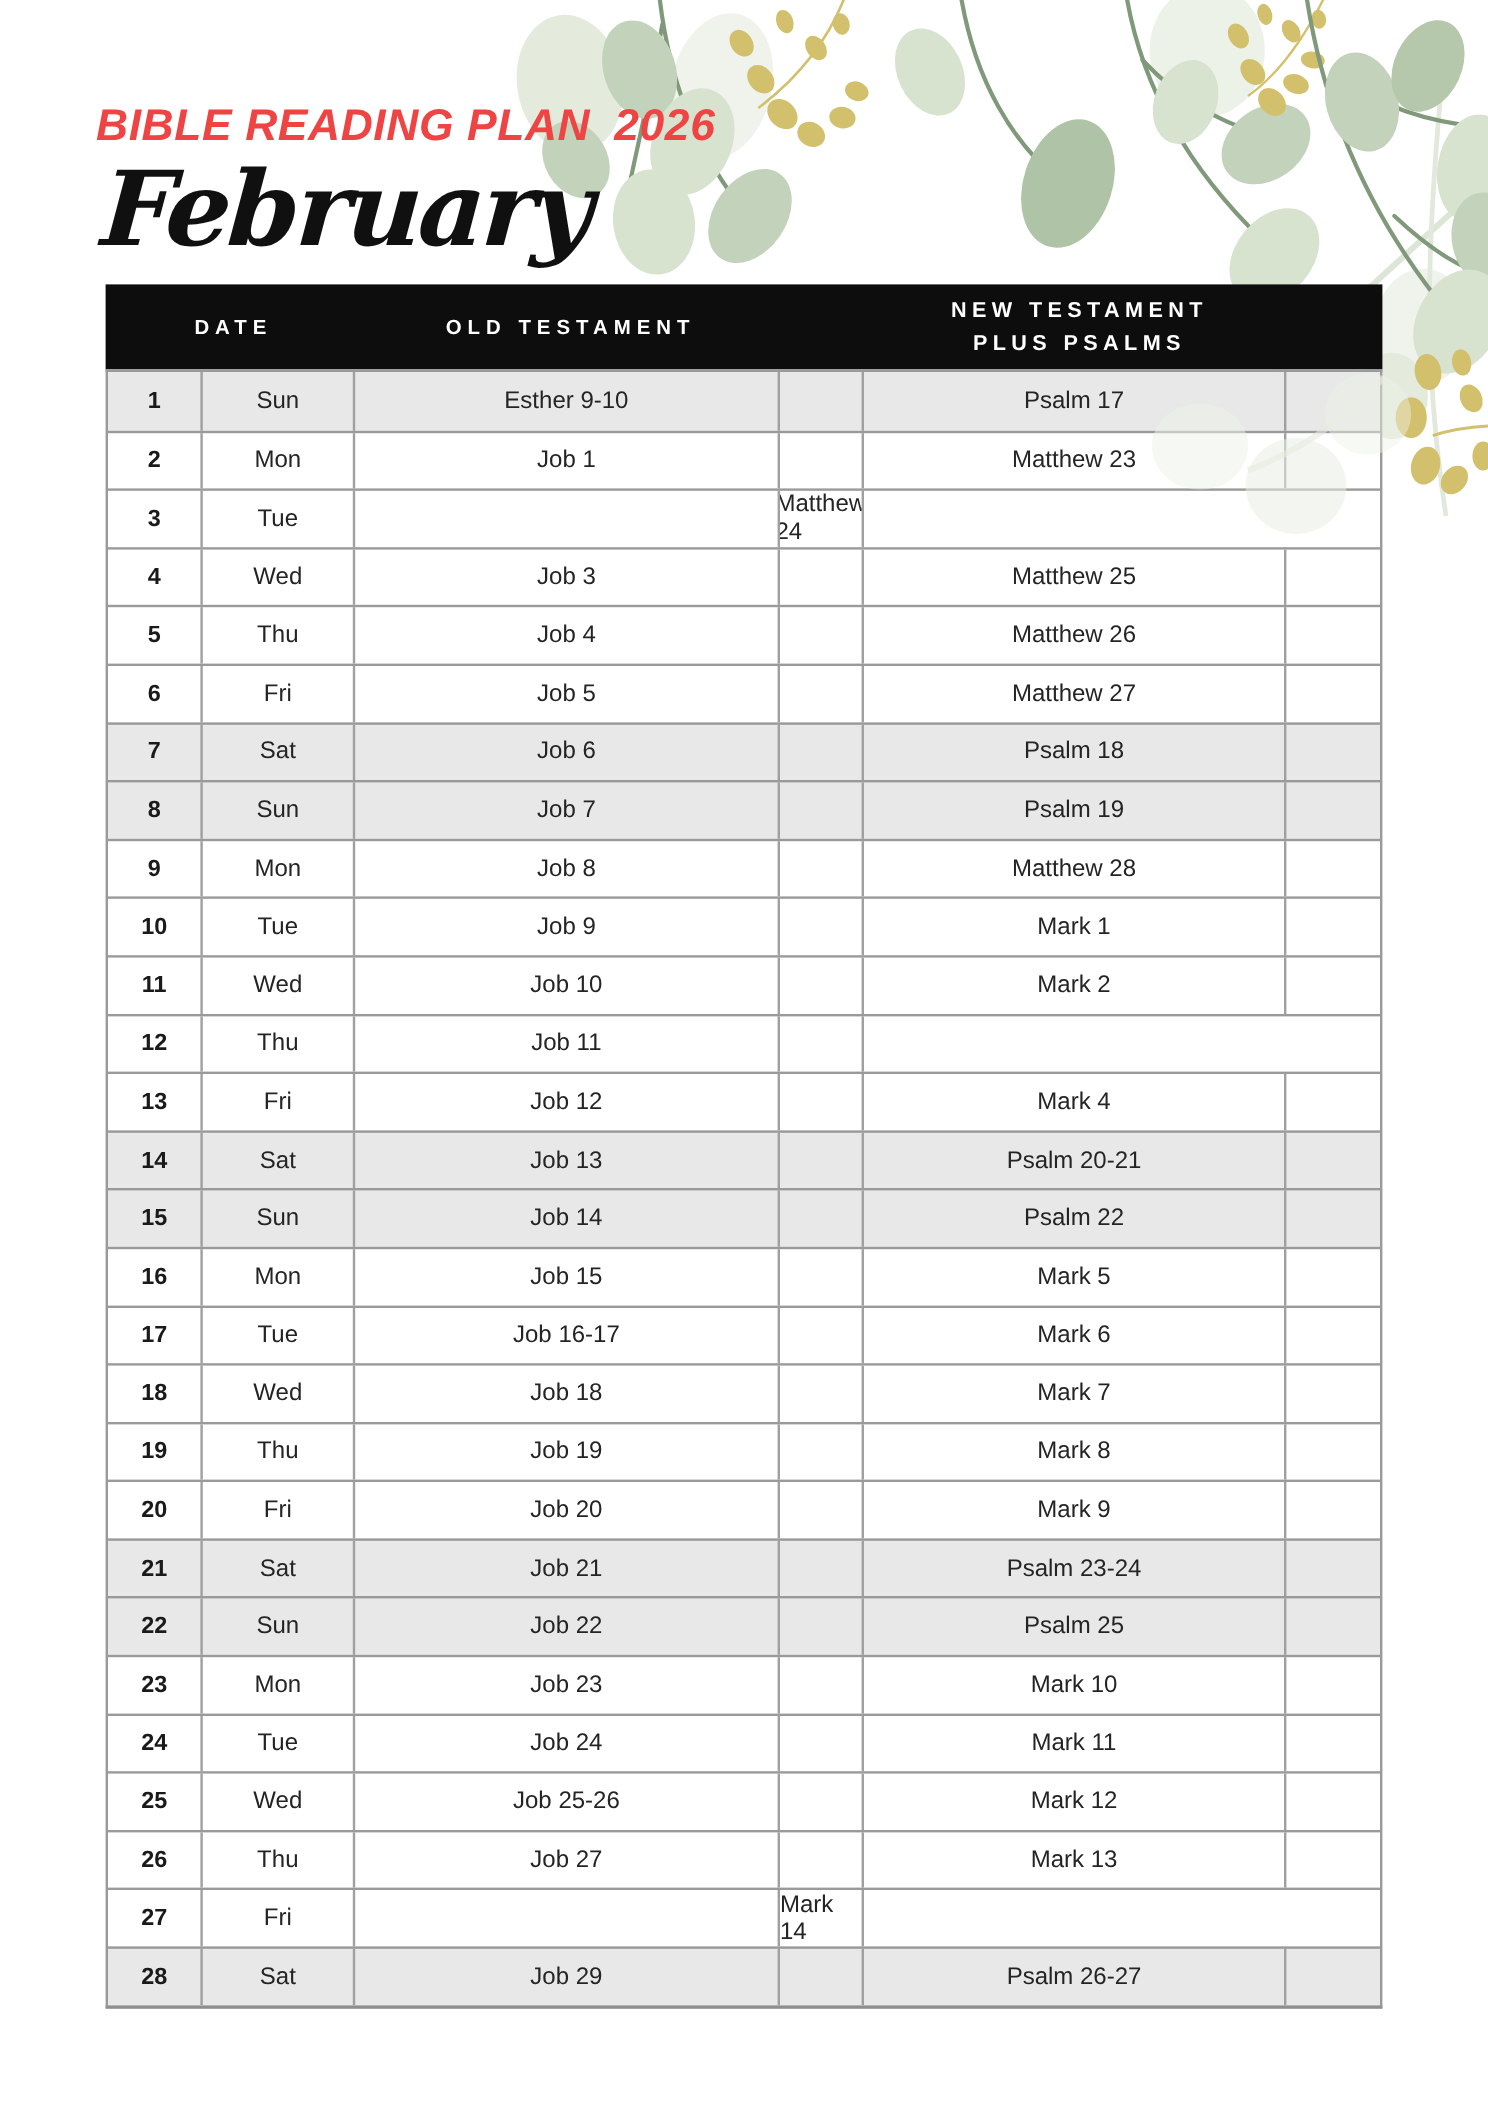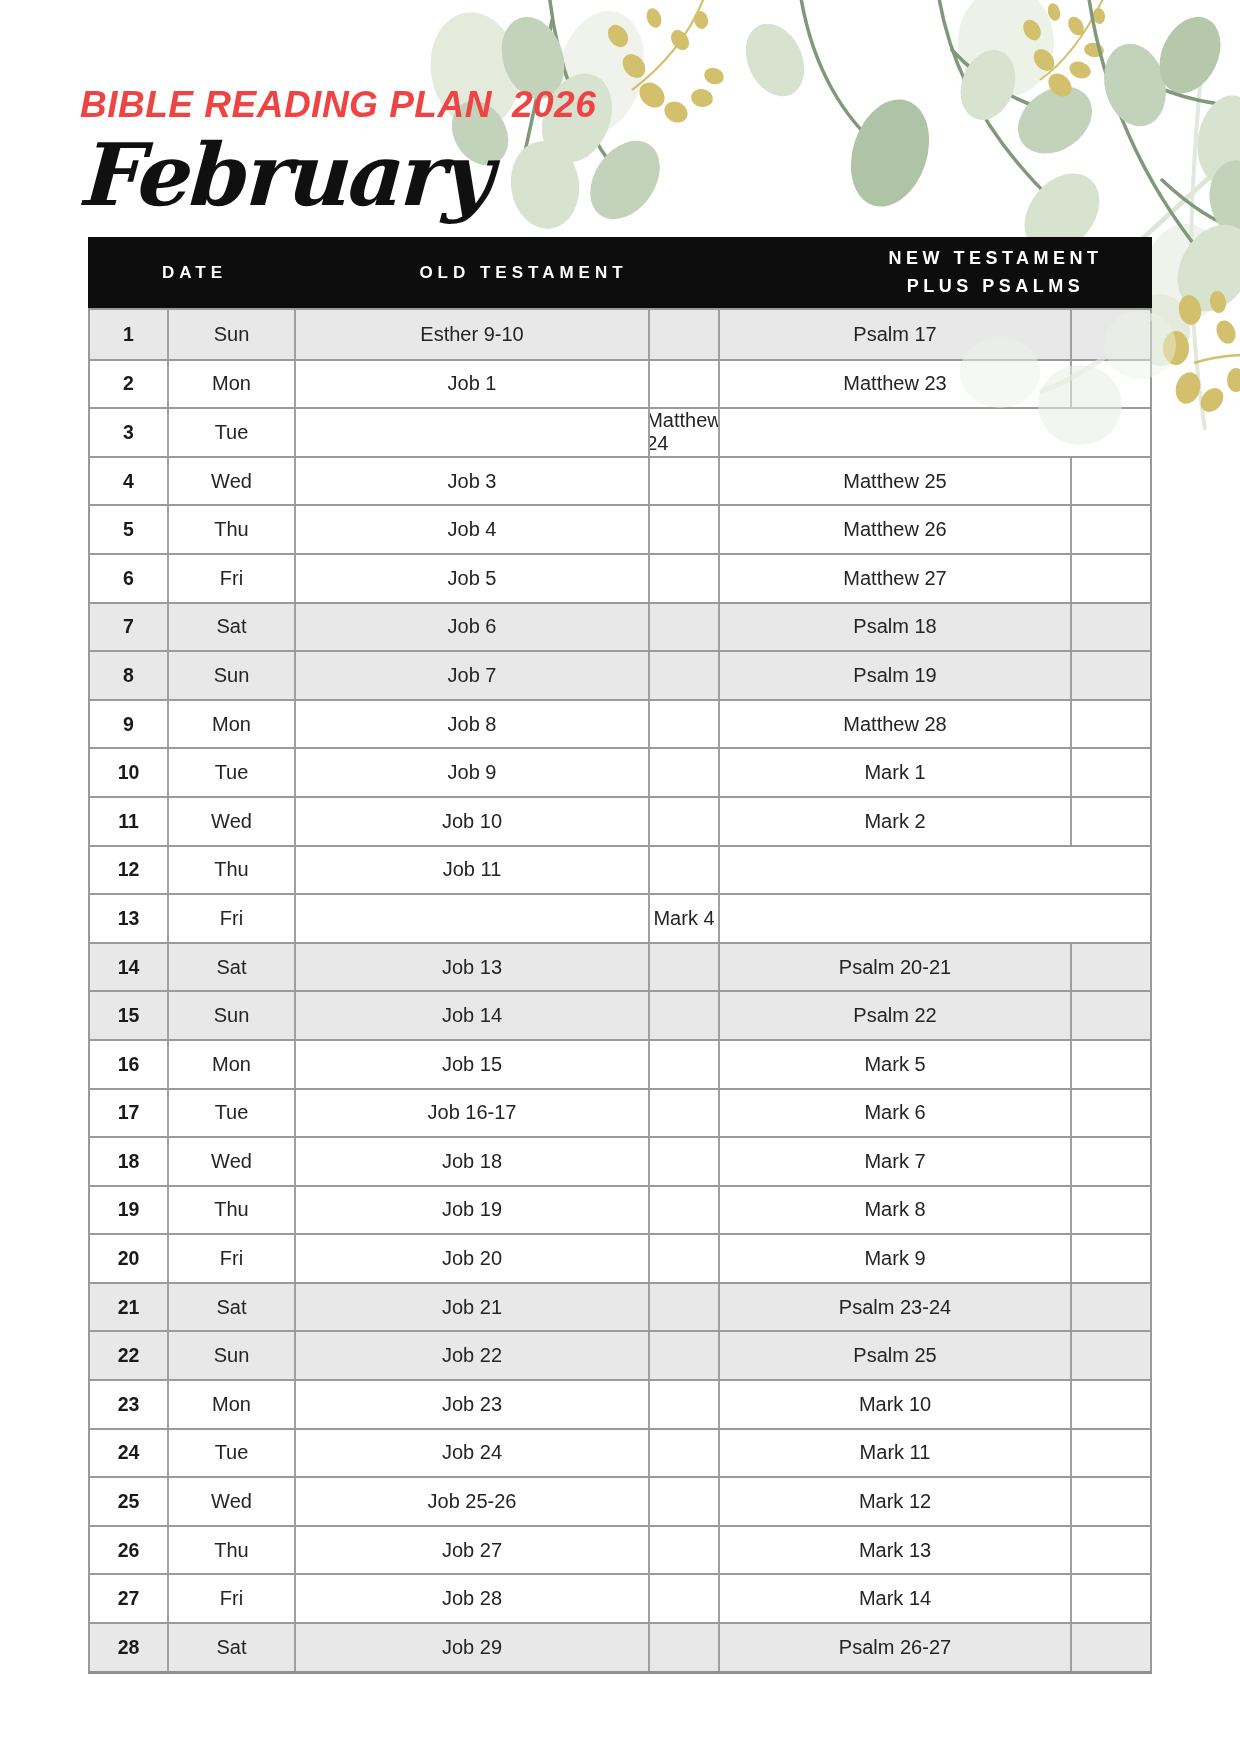--- a/index.html
+++ b/index.html
@@ -52,21 +52,20 @@
     width: 1064px;
     z-index: 1;
   }
   .thead {
     height: 71px;
     background: #0d0d0d;
     display: grid;
     grid-template-columns: 208px 424px 432px;
     align-items: center;
     color: #ffffff;
-    gap: 48px;
   }
   .th {
     text-align: center;
     font-weight: bold;
     font-size: 17px;
     letter-spacing: 5px;
     text-indent: 5px;
   }
   .th-ot { width: 354px; }   
   .th-nt {
@@ -308,20 +307,21 @@
     <div class="td c-num">12</div>
     <div class="td c-day">Thu</div>
     <div class="td c-ot">Job 11</div>
     <div class="td c-chk"></div>
     <div class="td c-chk"></div>
   </div>
 
   <div class="tr">
     <div class="td c-num">13</div>
     <div class="td c-day">Fri</div>
+    <div class="td c-ot">Job 12</div>
     <div class="td c-chk"></div>
     <div class="td c-nt">Mark 4</div>
     <div class="td c-chk"></div>
   </div>
 
   <div class="tr weekend">
     <div class="td c-num">14</div>
     <div class="td c-day">Sat</div>
     <div class="td c-ot">Job 13</div>
     <div class="td c-chk"></div>
@@ -433,21 +433,20 @@
     <div class="td c-day">Thu</div>
     <div class="td c-ot">Job 27</div>
     <div class="td c-chk"></div>
     <div class="td c-nt">Mark 13</div>
     <div class="td c-chk"></div>
   </div>
 
   <div class="tr">
     <div class="td c-num">27</div>
     <div class="td c-day">Fri</div>
-    <div class="td c-ot">Job 28</div>
     <div class="td c-chk"></div>
     <div class="td c-nt">Mark 14</div>
     <div class="td c-chk"></div>
   </div>
 
   <div class="tr weekend">
     <div class="td c-num">28</div>
     <div class="td c-day">Sat</div>
     <div class="td c-ot">Job 29</div>
     <div class="td c-chk"></div>

